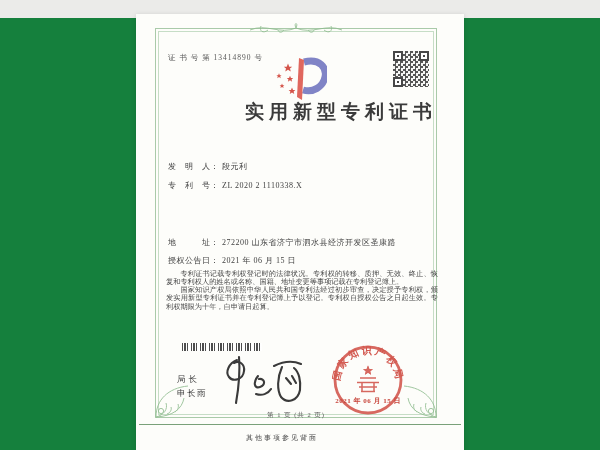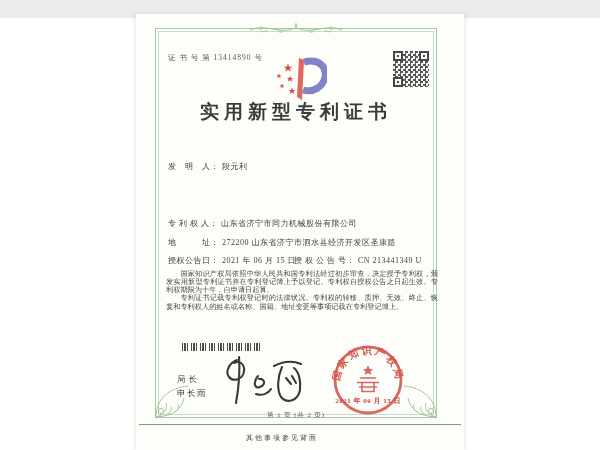--- a/index.html
+++ b/index.html
@@ -1,34 +1,34 @@
 <!DOCTYPE html>
 <html><head>
 <meta charset="utf-8">
 <style>
   *{margin:0;padding:0;box-sizing:border-box}
   html,body{width:600px;height:450px}
   body{font-family:"Liberation Serif","DejaVu Serif",serif;background:#ededeb;overflow:hidden}
-  .screen{position:relative;width:600px;height:450px;background:#ffffff;overflow:hidden}
+  .screen{position:relative;width:600px;height:450px;background:#15803d;overflow:hidden}
   .topband{position:absolute;left:0;top:0;width:600px;height:18px;background:#ebebe9}
   .page{position:absolute;left:136px;top:14px;width:328px;height:436px;background:#fdfdfa;box-shadow:0 1px 5px rgba(0,0,0,.15)}
   .frame{position:absolute;left:19px;top:14px;width:282px;height:390px;border:1px solid #a9caa9}
   .frame-inner{position:absolute;inset:2px;border:1px solid #c6ddc6}
   .orn{position:absolute;pointer-events:none}
   .orn.top{left:50%;top:-8px;transform:translateX(-50%)}
   .orn.bl{left:-3px;bottom:-3px}
   .orn.br{right:-3px;bottom:-3px;transform:scaleX(-1)}
   .certno{position:absolute;left:32px;top:39px;font-size:7.5px;letter-spacing:1px;color:#565656;white-space:nowrap}
   .logo{position:absolute;left:139px;top:41px}
   .qr{position:absolute;left:257px;top:37px;width:36px;height:36px;
       background:repeating-conic-gradient(#565656 0% 25%,#f7f7f5 0% 50%);background-size:5px 5px}
   .qr .f{position:absolute;width:10px;height:10px;border:2px solid #474747;background:#fff}
   .qr .f::after{content:"";position:absolute;left:2px;top:2px;width:2px;height:2px;background:#474747}
   .qr .f1{left:0;top:0}.qr .f2{right:0;top:0}.qr .f3{left:0;bottom:0}
-  .title{position:absolute;left:19px;top:85px;width:282px;text-align:center;font-size:19px;font-weight:bold;letter-spacing:5px;color:#3b3b3b;white-space:nowrap}
+  .title{position:absolute;left:19px;top:85px;width:282px;text-align:right;font-size:19px;font-weight:bold;letter-spacing:5px;color:#3b3b3b;white-space:nowrap}
   .fld{position:absolute;left:32px;font-size:8px;color:#424242;letter-spacing:.5px;white-space:nowrap}
   .fld .v{margin-left:3px}
   .body-text{position:absolute;left:30px;top:256px;width:272px;font-size:7.2px;line-height:8.15px;color:#474747;text-align:justify}
   .body-text p{text-indent:2em;margin:0}
   .barcode{position:absolute;left:46px;top:329px;width:80px;height:8px;opacity:.85;
       background:repeating-linear-gradient(90deg,#2e2e2e 0 1px,#fff 1px 2px,#2e2e2e 2px 4px,#fff 4px 5px,#2e2e2e 5px 6px,#fff 6px 9px)}
   .director{position:absolute;left:41px;top:360px;font-size:8.5px;color:#3d3d3d;letter-spacing:3px;white-space:nowrap}
   .director-name{top:374px;letter-spacing:1.5px}
   .sig{position:absolute;left:86px;top:340px}
   .seal{position:absolute;left:196px;top:330px;opacity:.92}
@@ -97,36 +97,33 @@
       <div class="f f1"></div>
       <div class="f f2"></div>
       <div class="f f3"></div>
     </div>
 
     <div class="title">实用新型专利证书</div>
 
     <div class="fld" style="top:147px">
       <span>发　明　人：</span><span class="v">段元利</span>
     </div>
-    <div class="fld" style="top:204px">
-      <span>专 利 权 人：</span><span class="v">山东省济宁市同力机械股份有限公司</span>
+    <div class="fld" style="top:166px">
+      <span>专　利　号：</span><span class="v">ZL 2020 2 1110338.X</span>
     </div>
     <div class="fld" style="top:223px">
       <span>地　　　址：</span><span class="v">272200 山东省济宁市泗水县经济开发区圣康路</span>
     </div>
     <div class="fld" style="top:241px">
       <span>授权公告日：</span><span class="v">2021 年 06 月 15 日</span>
     </div>
-    <div class="fld" style="top:241px;left:158px">
-      <span>授 权 公 告 号：</span><span class="v">CN 213441349 U</span>
-    </div>
 
     <div class="body-text">
+      <p>专利证书记载专利权登记时的法律状况。专利权的转移、质押、无效、终止、恢复和专利权人的姓名或名称、国籍、地址变更等事项记载在专利登记簿上。</p>
       <p>国家知识产权局依照中华人民共和国专利法经过初步审查，决定授予专利权，颁发实用新型专利证书并在专利登记簿上予以登记。专利权自授权公告之日起生效。专利权期限为十年，自申请日起算。</p>
-      <p>专利证书记载专利权登记时的法律状况。专利权的转移、质押、无效、终止、恢复和专利权人的姓名或名称、国籍、地址变更等事项记载在专利登记簿上。</p>
     </div>
 
     <div class="barcode"></div>
     <div class="director">局长</div>
     <div class="director director-name">申长雨</div>
 
     <svg class="sig" width="82" height="56" viewBox="0 0 82 56">
       <g fill="none" stroke="#3a3a3a" stroke-width="2.1" stroke-linecap="round">
         <path d="M15,6 C7,9 3,18 7,23 C11,28 21,26 22,17 C23,10 17,6 12,9"></path>
         <path d="M17,3 C18,15 17,32 14,49"></path>

